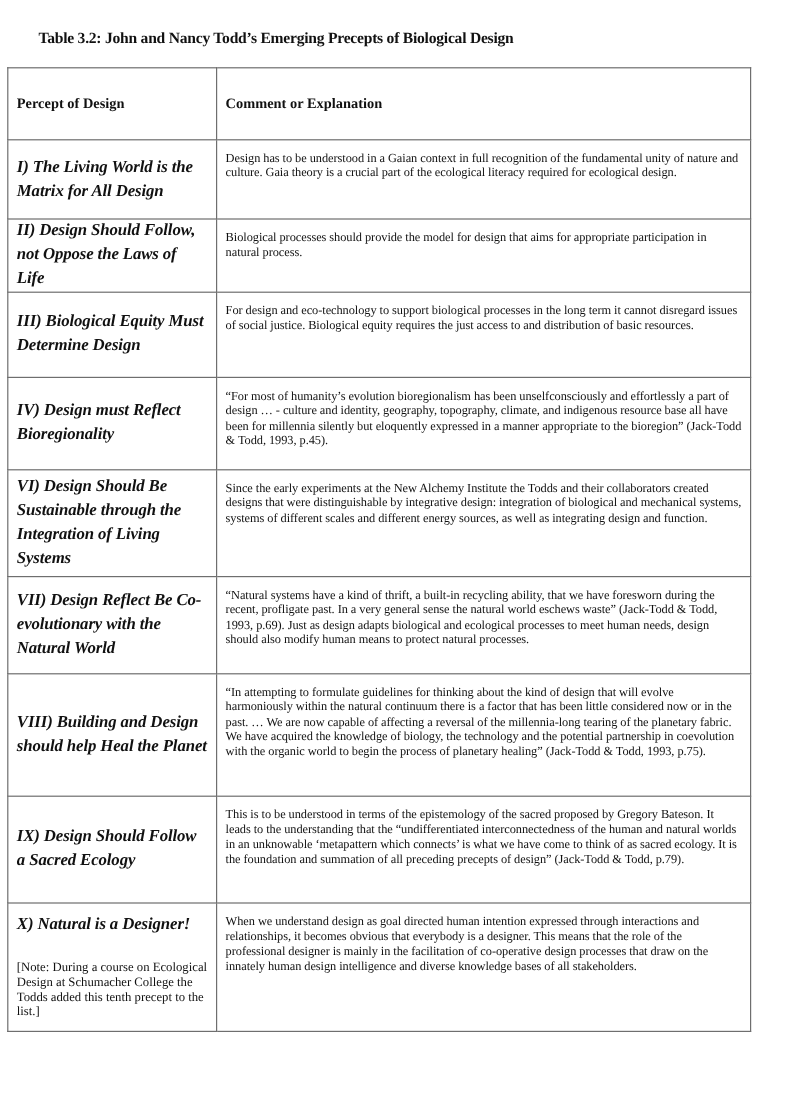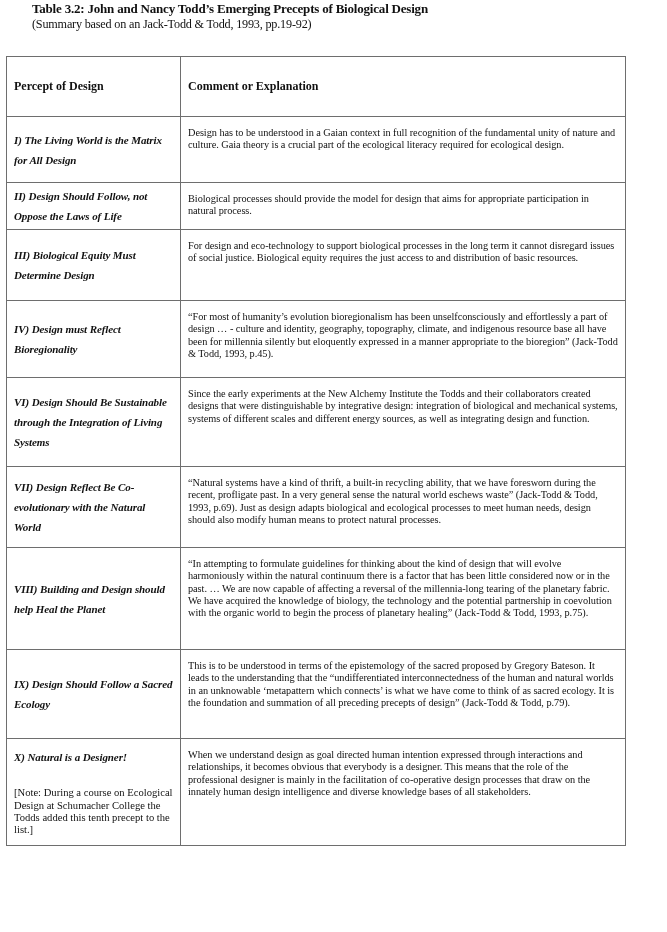--- a/index.html
+++ b/index.html
@@ -1,48 +1,47 @@
 <!DOCTYPE html>
 <html><head>
 <meta charset="utf-8">
 <style>
   html, body { margin: 0; padding: 0; background: #ffffff; }
   body {
     width: 667px; height: 932px; position: relative; overflow: hidden;
     font-family: "Liberation Serif", "DejaVu Serif", serif;
     color: #111;
   }
-  .caption { position: absolute; left: 32px; top: 1px; }
+  .caption { position: absolute; left: 32px; top: 24px; }
   .caption .title { font-weight: bold; font-size: 13px; line-height: 16px; letter-spacing: -0.2px; }
   .caption .subtitle { font-size: 12.2px; line-height: 15px; letter-spacing: -0.2px; }
   table.precepts {
     position: absolute; left: 6px; top: 56px;
     width: 619px;
     border-collapse: collapse;
     table-layout: fixed;
   }
   table.precepts td, table.precepts th {
     border: 1.5px solid #6e6e6e;
     vertical-align: middle;
     padding: 0 7px;
     text-align: left;
   }
   col.c1 { width: 174px; }
   col.c2 { width: 445px; }
   th { font-weight: bold; font-size: 12px; }
-  .precept { font-weight: bold; font-style: italic; font-size: 11px; line-height: 20px; letter-spacing: -0.1px; }
+  .precept { font-weight: bold; font-style: italic; font-size: 14px; line-height: 20px; letter-spacing: -0.1px; }
   .comment { font-size: 10.3px; line-height: 12.3px; vertical-align: top !important; padding-top: 10px !important; letter-spacing: -0.05px; }
   .note { font-size: 10.6px; line-height: 12.3px; margin-top: 20px; }
 </style>
 </head>
 <body>
 
 <div class="caption">
   <div class="title">Table 3.2: John and Nancy Todd’s Emerging Precepts of Biological Design</div>
-  <div class="subtitle">(Summary based on an Jack-Todd &amp; Todd, 1993, pp.19-92)</div>
 </div>
 
 <table class="precepts">
   <colgroup>
       <col class="c1">
       <col class="c2">
     </colgroup>
   <thead>
     <tr style="height:60px">
       <th>Percept of Design</th>

